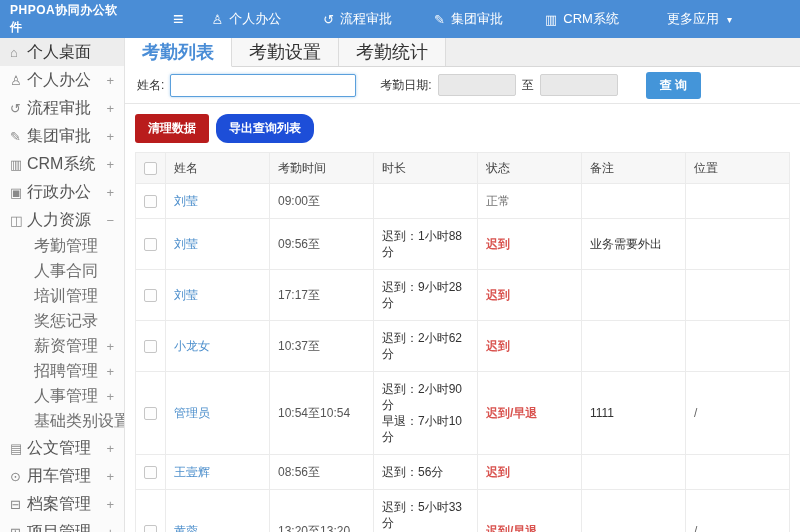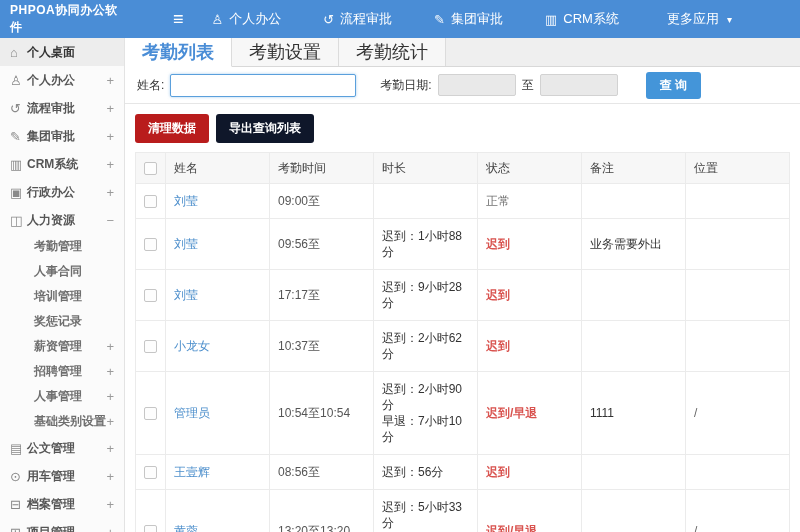--- a/index.html
+++ b/index.html
@@ -17,21 +17,21 @@
 
   
   .wrap { display:flex; height:494px; }
   .sidebar { width:125px; background:#fbfbfb; border-right:1px solid #e3e3e3; overflow:hidden; }
   .main { flex:1; background:#fff; overflow:hidden; }
 
   
   .s-item { display:flex; align-items:center; padding:0 10px; height:28px; color:#555; cursor:pointer; }
   .s-item.active { background:#ededed; color:#333; }
   .s-item .mi { width:17px; color:#8a8a8a; font-size:13px; }
-  .s-item .lbl { flex:1; font-size:12px; white-space:nowrap;font-weight:bold; }
+  .s-item .lbl { flex:1; font-size:16px; white-space:nowrap; }
   .s-item .expand { color:#9a9a9a; font-size:13px; }
   .s-item.sub { height:25px; padding-left:34px; color:#6e6e6e; }
 
   
   .tabstrip { height:29px; background:#efefef; border-bottom:1px solid #d8d8d8; display:flex; }
   .tab { padding:0 17px; line-height:28px; border-right:1px solid #dcdcdc; background:#f7f7f7;
          color:#333; font-size:18px; cursor:pointer; }
   .tab.active { background:#fff; color:#4a8dd6; font-weight:bold; border-bottom:1px solid #fff; margin-bottom:-1px; }
 
   
@@ -41,21 +41,21 @@
               box-shadow:0 0 3px rgba(90,160,220,.55); outline:none; padding:0 5px; }
   .lbl-date { margin-left:18px; }
   .inp-date { width:78px; height:22px; background:#e9e9e9; border:1px solid #d2d2d2; border-radius:2px; padding:0 4px; }
   .btn-search { margin-left:22px; background:#4495d9; color:#fff; border:none; border-radius:3px;
                 padding:5px 14px; font-size:12px; font-weight:bold; cursor:pointer; }
 
   
   .actions { padding:10px 12px 9px 10px; display:flex; gap:7px; }
   .btn { border:none; border-radius:3px; color:#fff; font-size:12px; font-weight:bold; padding:6px 13px; cursor:pointer; }
   .btn-danger { background:#b91c1c; }
-  .btn-info { background:#0f172a; }
+  .btn-info { background:#1d4ed8;border-radius:12px; }
 
   
   table { border-collapse:collapse; table-layout:fixed; width:calc(100% - 20px); margin:0 10px; }
   th,td { border:1px solid #ebebeb; padding:9px 8px; text-align:left; vertical-align:middle;
           font-size:12px; line-height:16px; overflow:hidden; }
   thead th { background:#f7f7f7; color:#444; font-weight:normal; padding:7px 8px; }
   .c-check { width:30px; text-align:center; }
   .c-name { width:86px; } .c-time { width:108px; } .c-dur { width:94px; }
   .c-status { width:58px; } .c-remark { width:180px; }
   .checkbox { display:inline-block; width:13px; height:13px; background:#fdfdfd;

